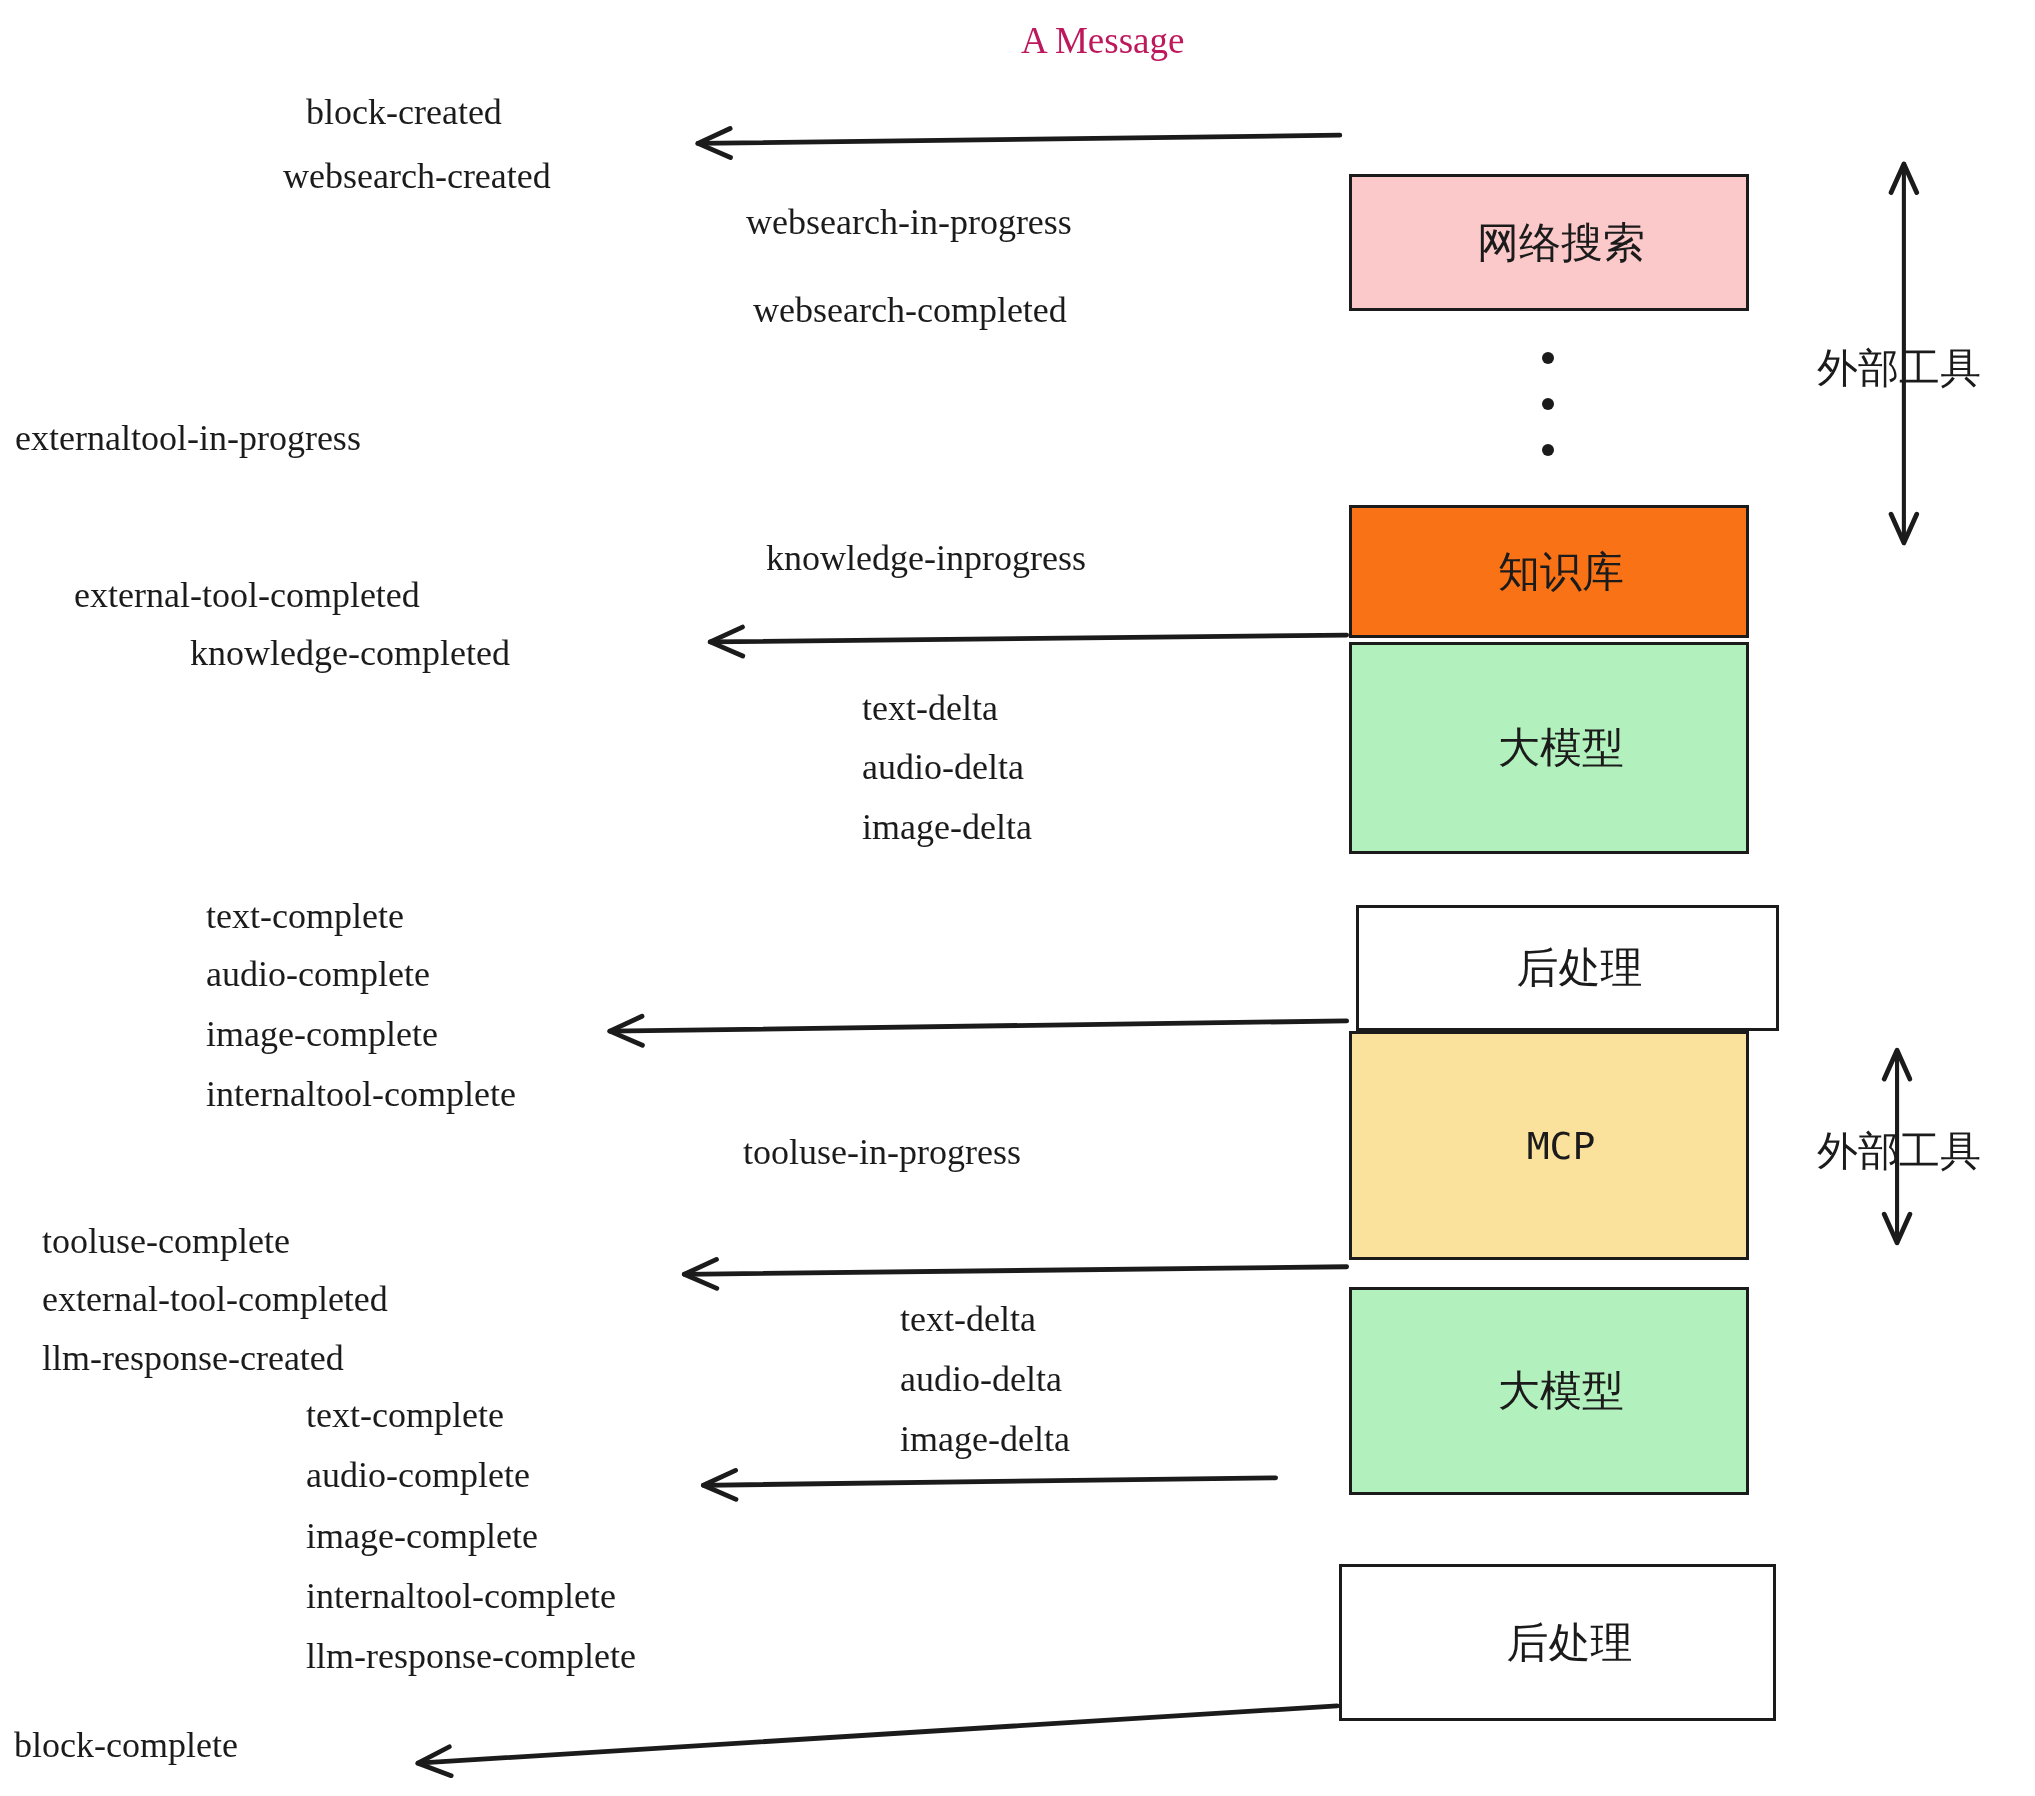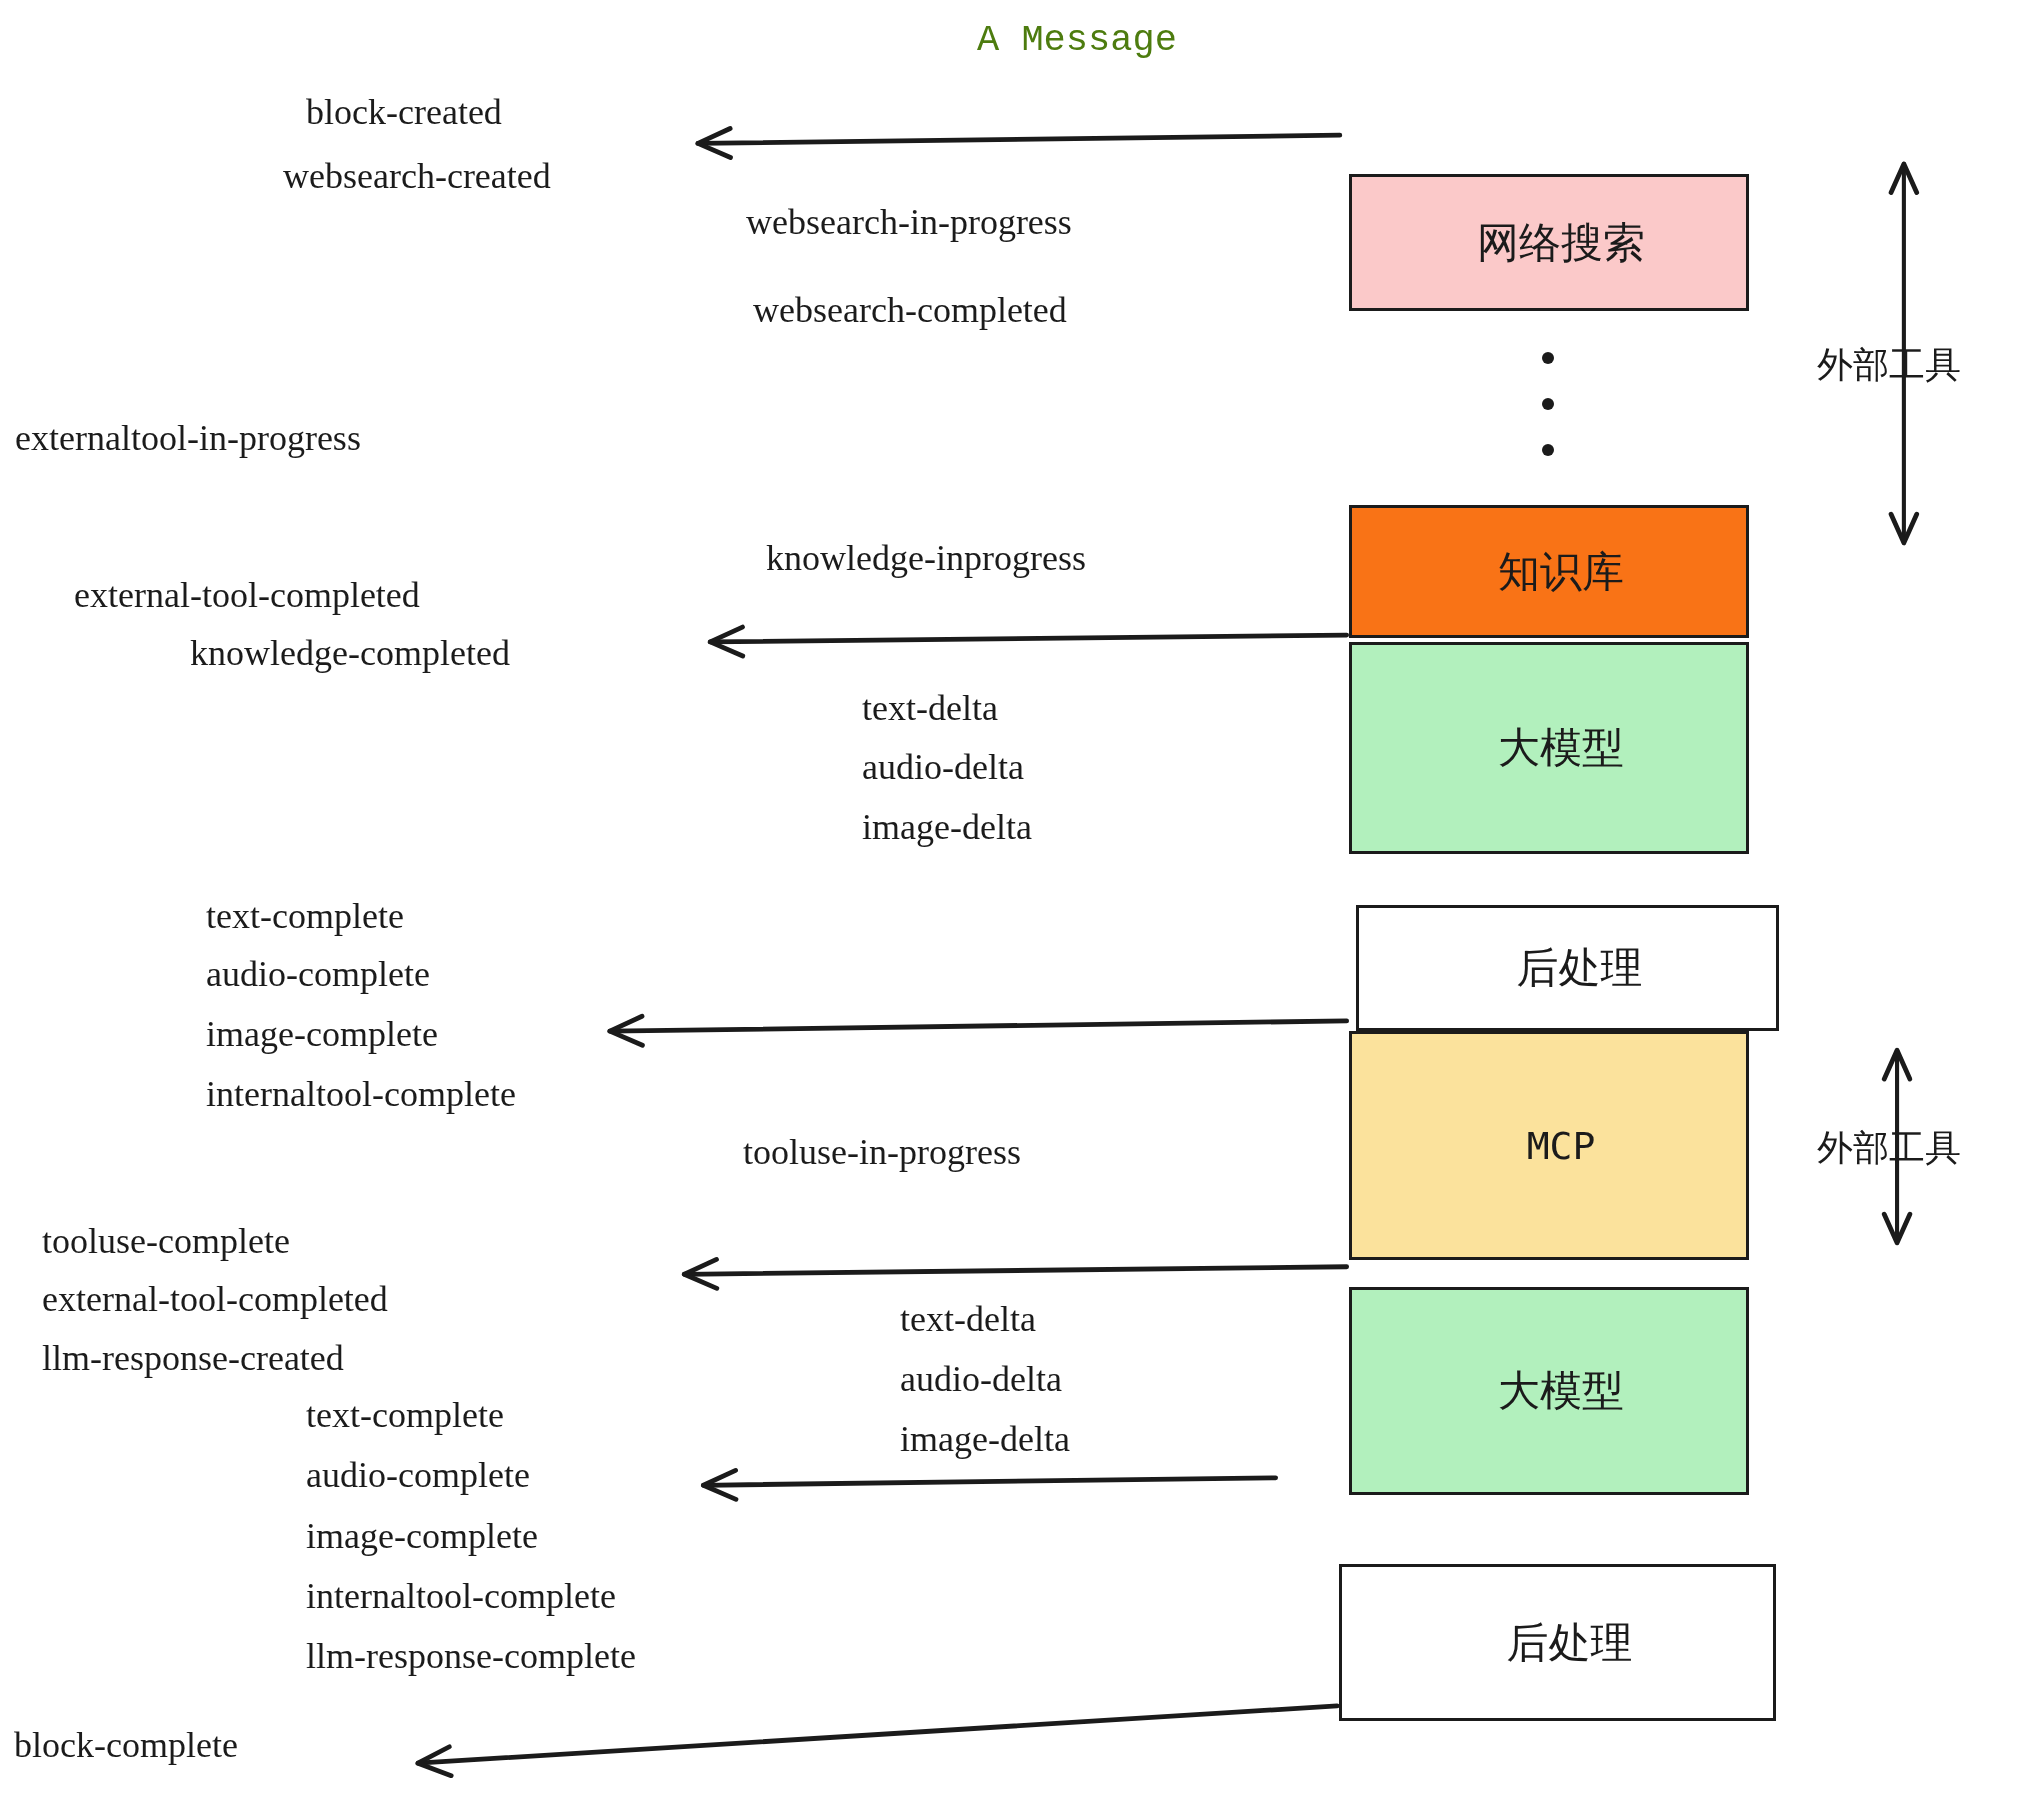--- a/index.html
+++ b/index.html
@@ -2,26 +2,26 @@
 <html style="font-size:11px"><head>
 <meta charset="utf-8">
 <style>
   html,body{margin:0;padding:0;background:#ffffff;}
   body{width:2035px;height:1796px;position:relative;overflow:hidden;
        font-family:"DejaVu Sans Mono","Liberation Mono",monospace;color:#1b1b1b;}
   #canvas{position:absolute;inset:0;width:2035px;height:1796px;}
   .lbl{position:absolute;white-space:nowrap;font-family:Liberation Serif, serif;
        font-size:36px;color:#1b1b1b;letter-spacing:0px;line-height:1;}
   .title{position:absolute;white-space:nowrap;font-size:37px;
-         font-family:Liberation Mono, monospace;color:#4d7c0f;}
+         font-family:Liberation Serif, serif;color:#be185d;margin-left:44px;}
   .node{position:absolute;box-sizing:border-box;border:3.4px solid #1b1b1b;
         display:flex;align-items:center;justify-content:center;
         font-family:"DejaVu Sans","Liberation Sans",sans-serif;font-size:42px;color:#1b1b1b;padding-left:24px;}
   .node.mono{font-family:"DejaVu Sans Mono","Liberation Mono",monospace;font-size:38px;}
-  .sidelabel{position:absolute;white-space:nowrap;font-size:36px;
+  .sidelabel{position:absolute;white-space:nowrap;font-size:41px;
              font-family:"DejaVu Sans","Liberation Sans",sans-serif;color:#1b1b1b;}
   .dot{position:absolute;width:12.3px;height:12.3px;border-radius:50%;background:#1b1b1b;}
   svg line,svg path,svg polyline{stroke:#1b1b1b;fill:none;}
 </style>
 </head>
 <body>
 
 <div class="title" style="left:977px;top:19px;">A Message</div>
 
 <svg id="canvas" viewBox="0 0 2980 2630" xmlns="http://www.w3.org/2000/svg">

